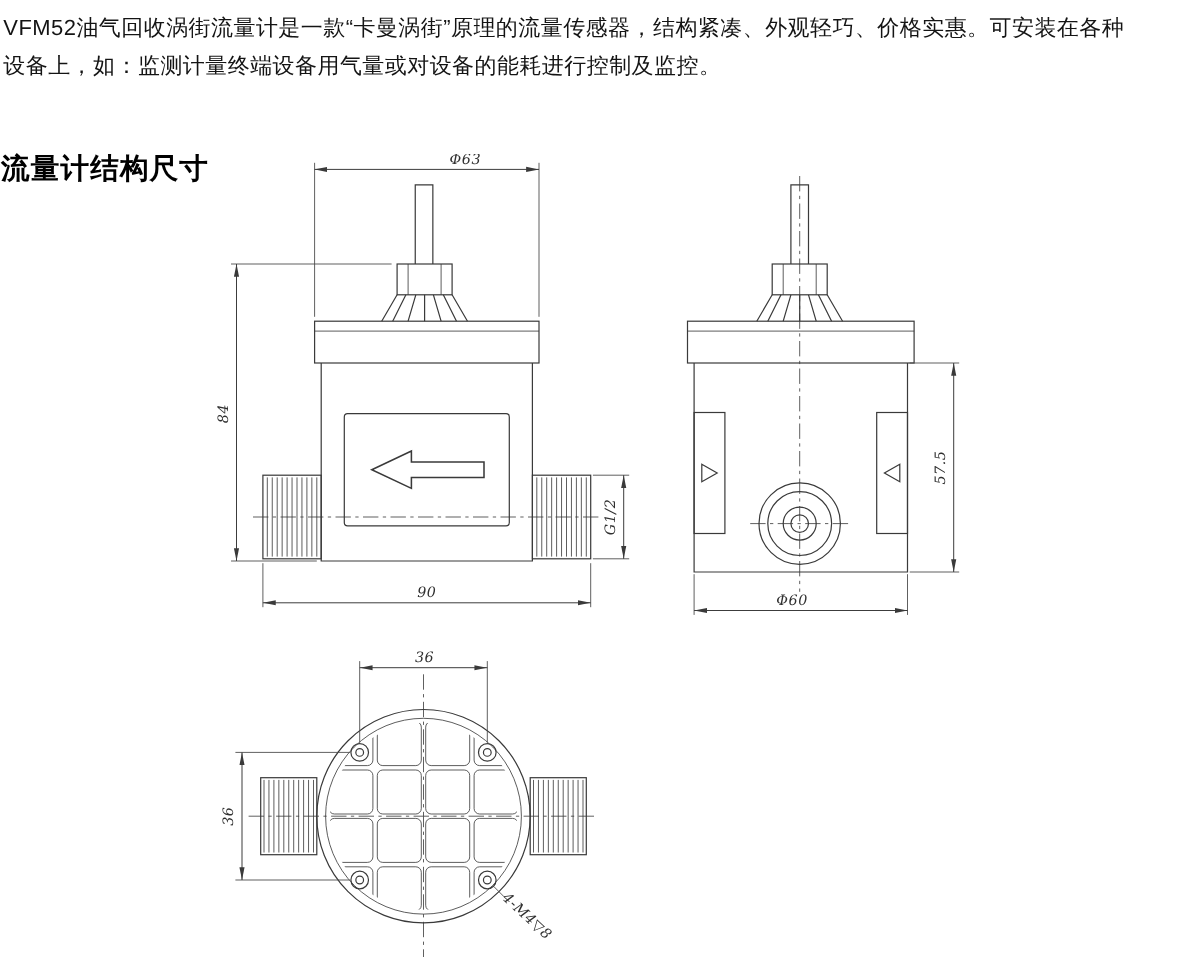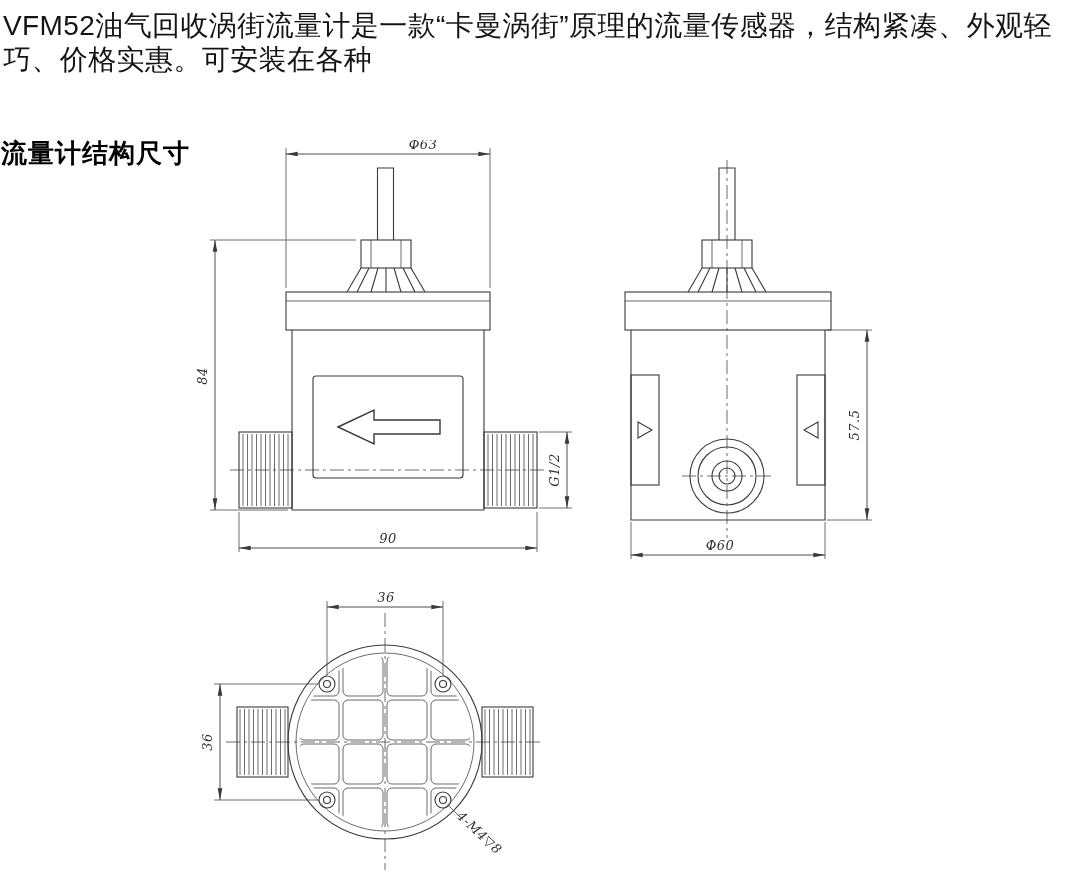--- a/index.html
+++ b/index.html
@@ -6,21 +6,21 @@
   html, body { margin: 0; padding: 0; }
   body {
     width: 1080px; height: 873px;
     background: #ffffff;
     font-family: "Liberation Sans", sans-serif;
     position: relative;
     overflow: hidden;
   }
   .intro {
     position: absolute; left: 3px; top: 9px; width: 1076px;
-    color: #141414; font-size: 28px; line-height: 34px; letter-spacing: 0.4px;
+    color: #141414; font-size: 20px; line-height: 34px; letter-spacing: 0.4px;
   }
   .section-title {
     position: absolute; left: 1px; top: 110px;
     color: #000000; font-size: 26px; font-weight: 700; letter-spacing: 1px;
   }
   .drawing { position: absolute; }
   .dim {
     font-family: "DejaVu Serif", serif;
     font-style: italic;
     font-size: 13px;
@@ -33,20 +33,21 @@
   .ext { stroke: #4a4a4a; stroke-width: 0.8; fill: none; }
   .dimline { stroke: #3a3a3a; stroke-width: 0.9; fill: none; }
 </style>
 </head>
 <body>
 
 <div>
 
   <div class="intro">
     <div>VFM52油气回收涡街流量计是一款“卡曼涡街”原理的流量传感器，结构紧凑、外观轻巧、价格实惠。可安装在各种</div>
+    <div>设备上，如：监测计量终端设备用气量或对设备的能耗进行控制及监控。</div>
   </div>
 
   <h3 class="section-title">流量计结构尺寸</h3>
 
   <div>
 
     <svg class="drawing" style="left:190px; top:140px;" width="400" height="430" viewBox="0 0 400 430">
       <defs>
         <marker id="arrF" viewBox="0 0 12 6" refX="12" refY="3" markerWidth="13" markerHeight="7" orient="auto-start-reverse">
           <path d="M0,0.6 L12,3 L0,5.4 Z" fill="#3a3a3a"></path>

